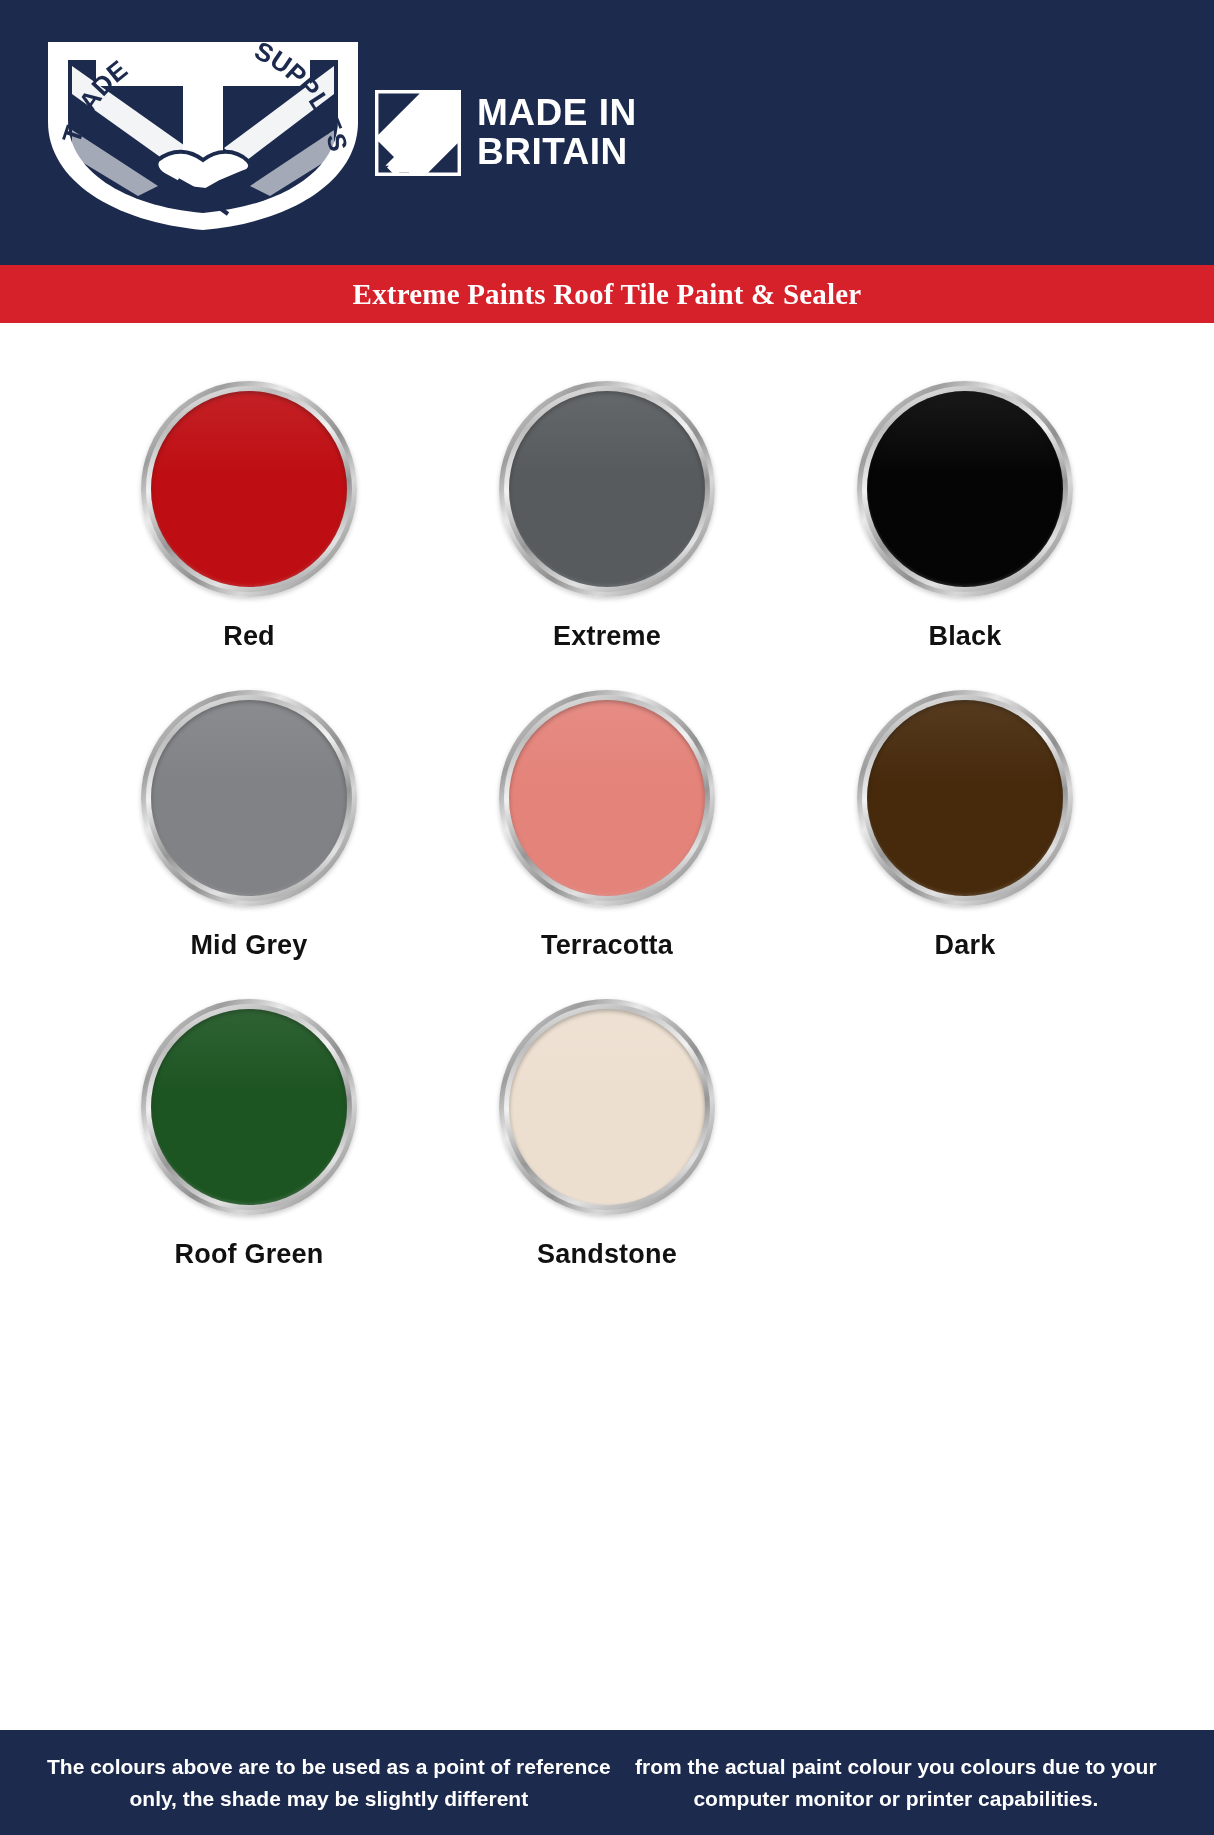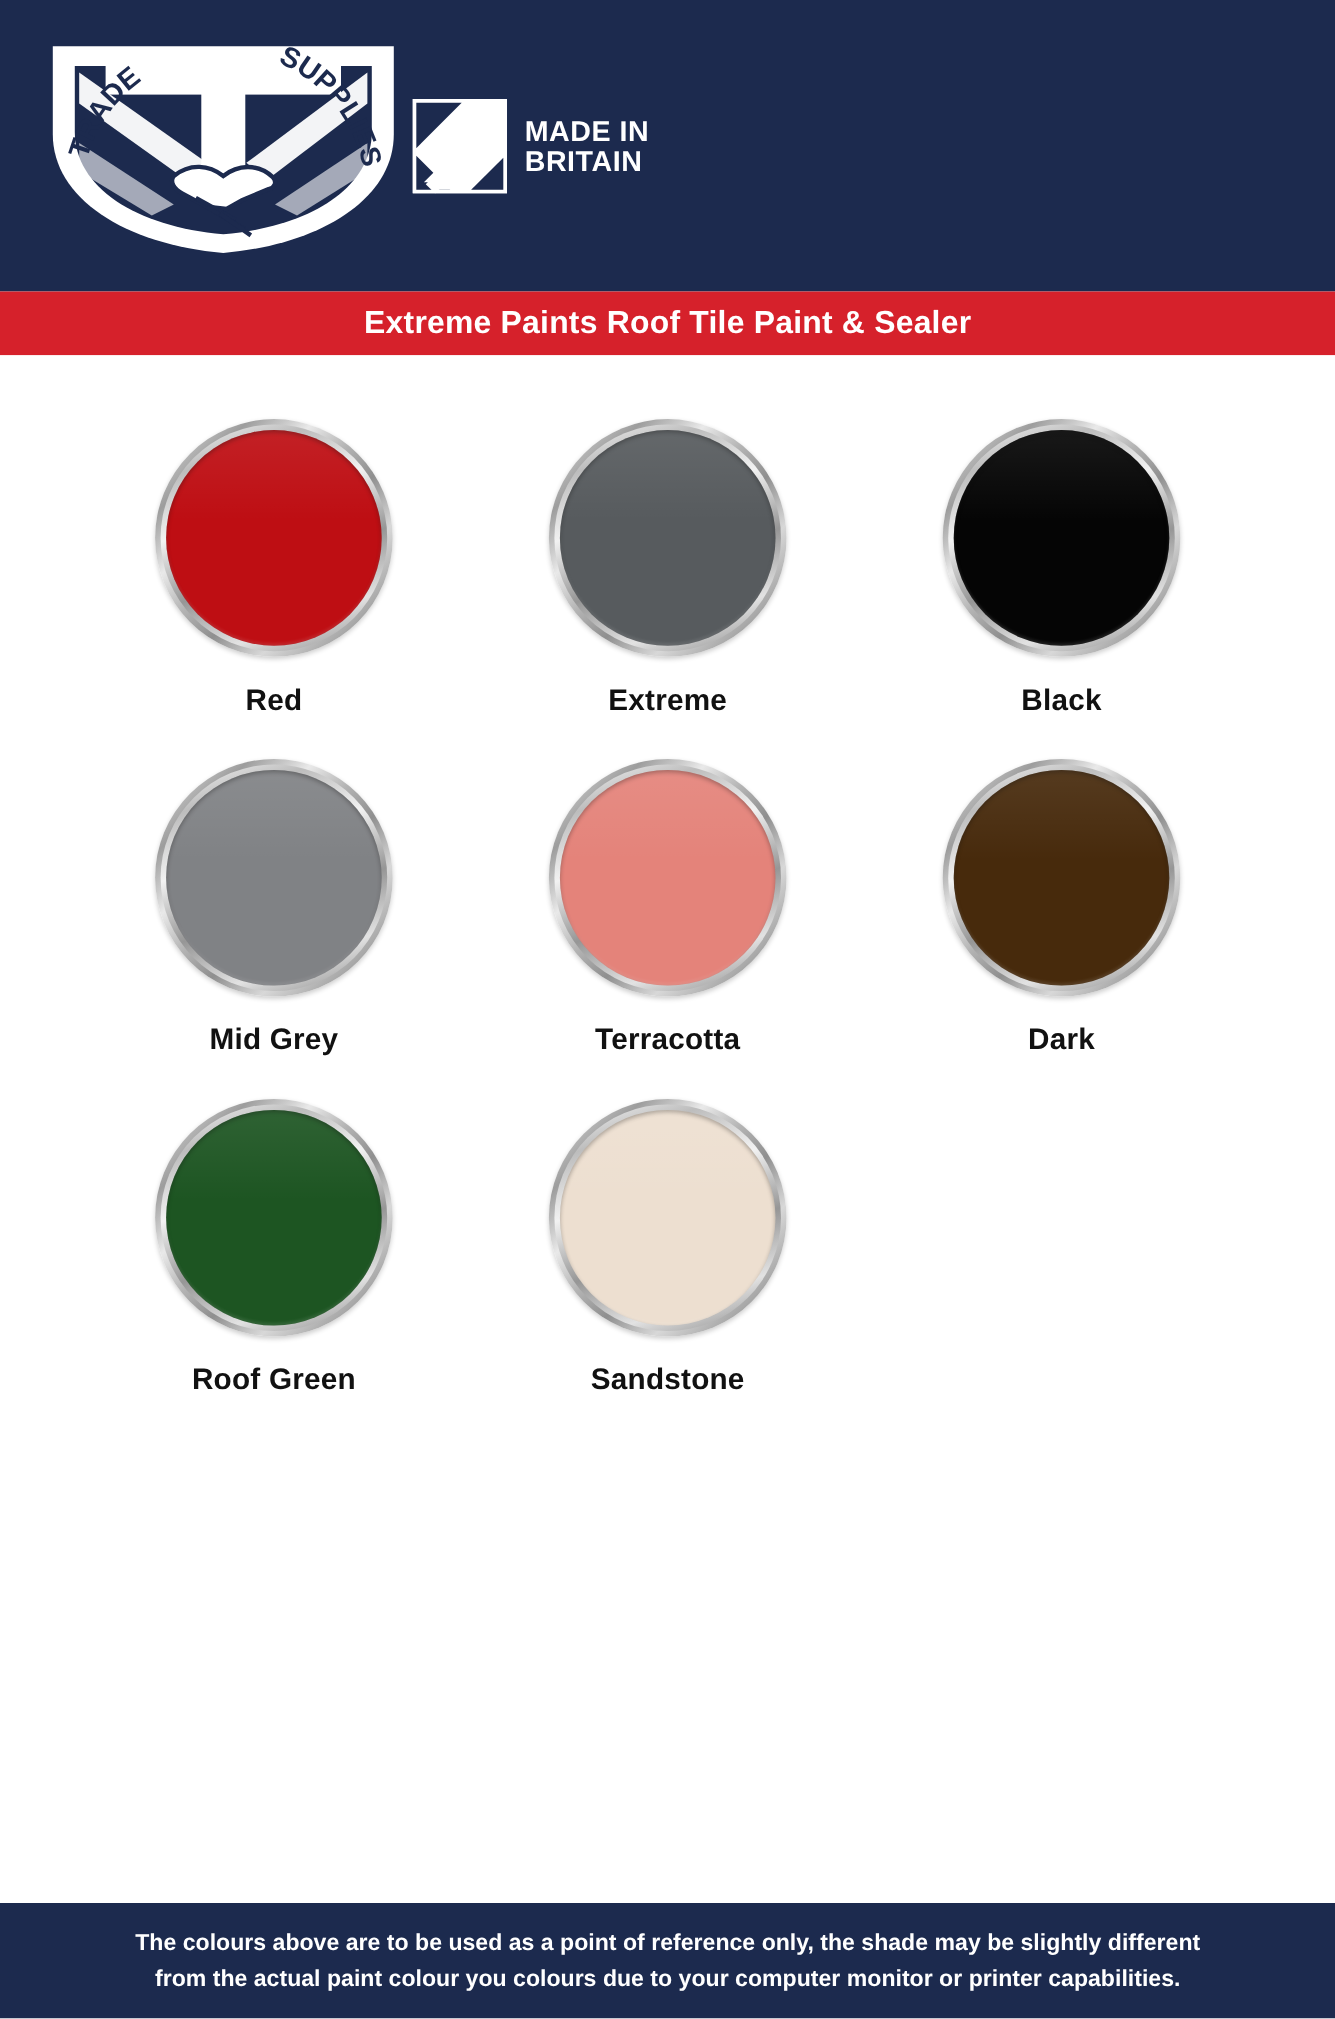--- a/index.html
+++ b/index.html
@@ -58,40 +58,41 @@
   .mib {
     flex: 0 0 auto;
     display: flex;
     align-items: center;
     gap: 16px;
     padding-right: 4px;
   }
   .mib-mark { width: 86px; height: 86px; flex: 0 0 auto; }
   .mib-text {
     color: #ffffff;
-    font-size: 26px;
+    font-size: 37px;
     font-weight: bold;
     line-height: 1.03;
     letter-spacing: 0.5px;
   }
 
   
   .titlebar {
     height: 58px;
     background: #d6212b;
     display: flex;
     align-items: center;
     justify-content: center;
     flex: 0 0 auto;
   }
   .titlebar h1 {
     color: #ffffff;
     font-size: 29px;
     font-weight: bold;
     letter-spacing: 0.2px;
+    font-family: Liberation Serif, serif;
   }
 
   
   .swatch-area {
     flex: 1 1 auto;
     padding: 58px 70px 0 70px;
     background: #ffffff;
   }
   .grid {
     display: grid;
@@ -169,21 +170,21 @@
     text-align: center;
   }
 
   
   .footer {
     position: absolute;
     left: 0; right: 0; bottom: 0;
     background: #1c2a4e;
     height: 105px;
     display: flex;
-    flex-direction: column;
+    flex-direction: row;
     align-items: center;
     justify-content: center;
     padding: 0 40px;
   }
   .footer p {
     color: #ffffff;
     font-size: 21px;
     font-weight: bold;
     line-height: 1.5;
     text-align: center;

